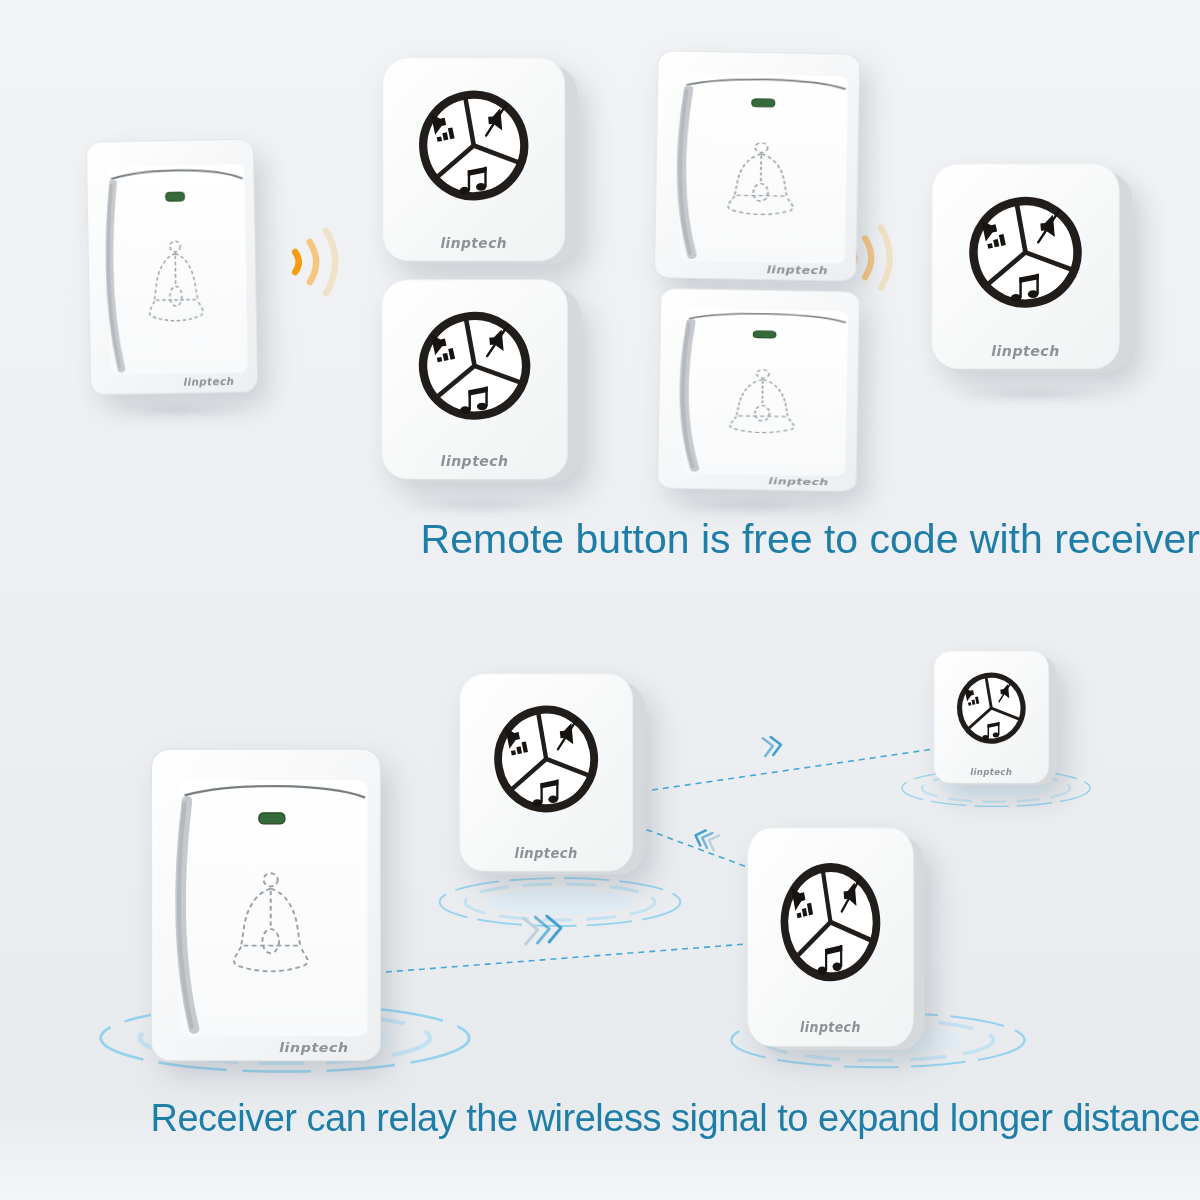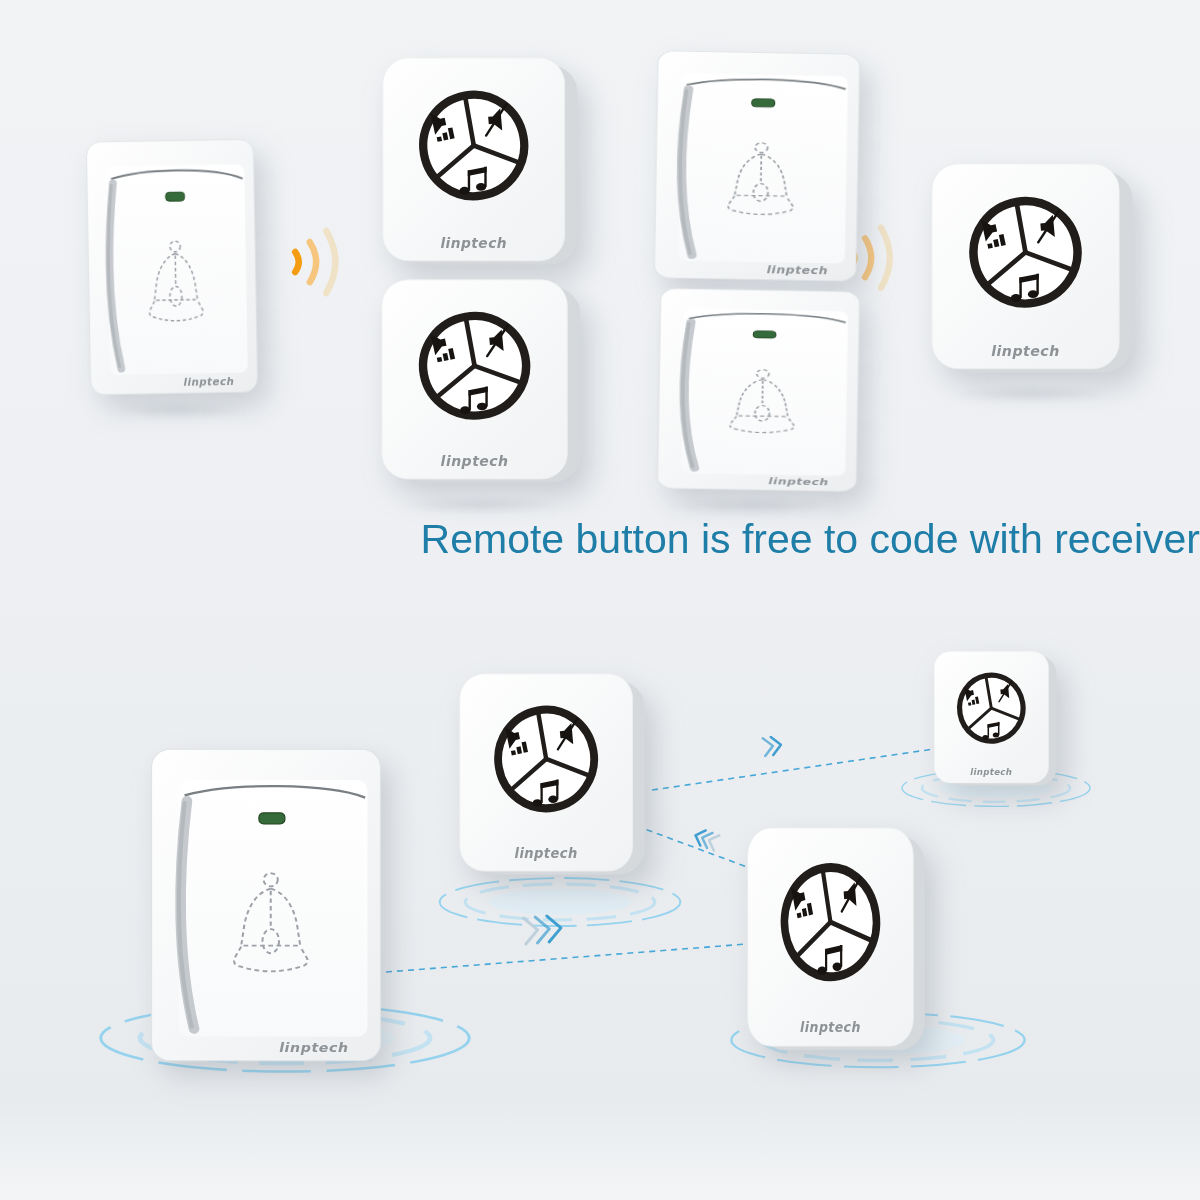--- a/index.html
+++ b/index.html
@@ -76,20 +76,21 @@
     </linearGradient>
     <linearGradient id="g-rxface" x1="0" y1="0" x2="1" y2="1">
       <stop offset="0" stop-color="#ffffff"></stop>
         <stop offset="1" stop-color="#f0f2f3"></stop>
     </linearGradient>
   </defs>
 </svg>
 
 <div id="stage">
   <div class="caption top">Remote button is free to code with receiver</div>
+  <div class="caption bottom">Receiver can relay the wireless signal to expand longer distance</div>
 <div class="reflection" style="left: 110px; top: 402px; width: 140px; height: 16px;"></div>
     <div class="reflection" style="left: 400px; top: 497px; width: 165px; height: 16px;"></div>
     <div class="reflection" style="left: 668px; top: 498px; width: 170px; height: 16px;"></div>
     <div class="reflection" style="left: 948px; top: 386px; width: 170px; height: 16px;"></div>
     <div class="ripple" style="left: 89px; top: 996px; width: 392px; height: 84px;">
     <svg viewBox="0 0 400 100" preserveAspectRatio="none">
       <ellipse class="rip3" cx="200" cy="50" rx="112" ry="22"></ellipse>
       <ellipse class="rip1" cx="200" cy="50" rx="188" ry="40"></ellipse>
       <ellipse class="rip2" cx="200" cy="50" rx="148" ry="30"></ellipse>
     </svg>

